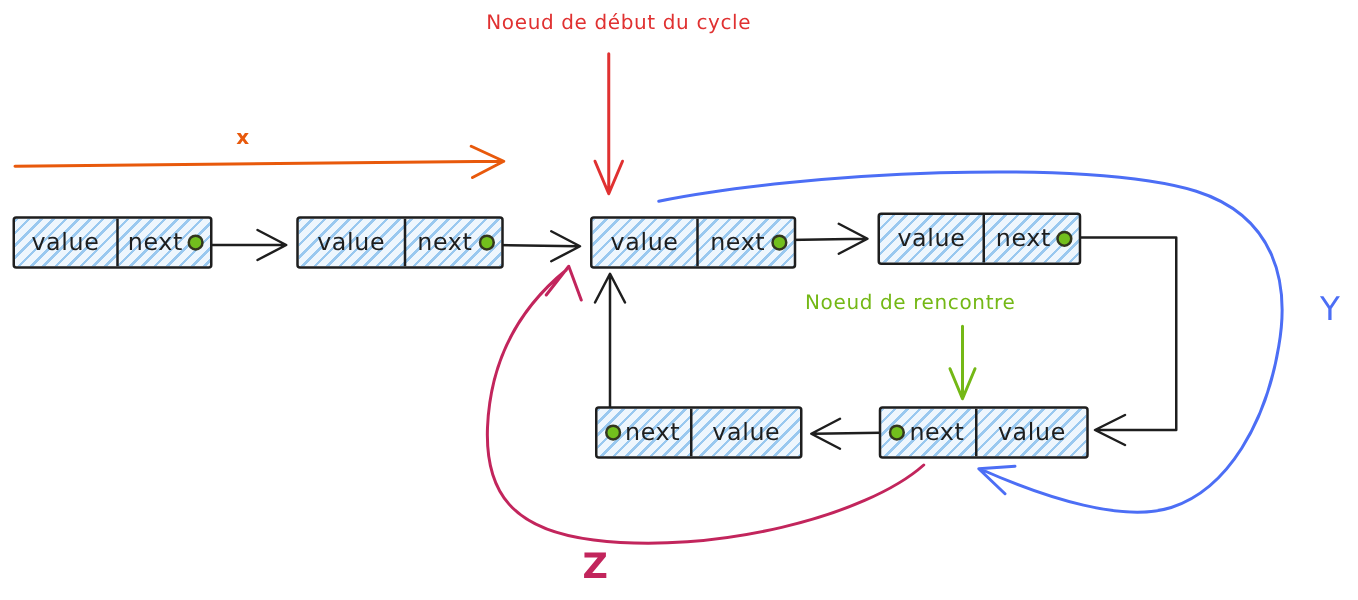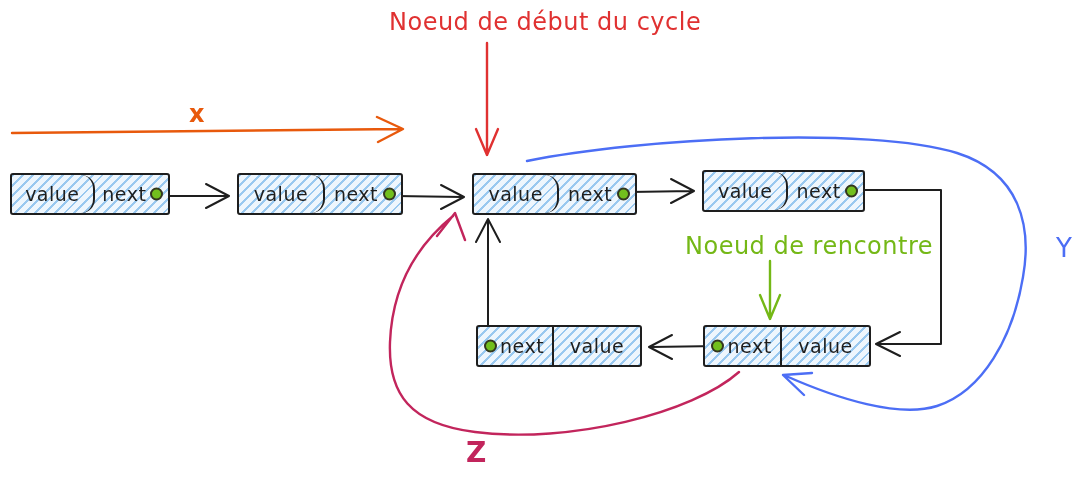--- a/index.html
+++ b/index.html
@@ -26,40 +26,40 @@
   }
   .cell{
     position:relative;
     display:flex;align-items:center;justify-content:center;
     font-size:19px;
     letter-spacing:.5px;
     color:#1e1e1e;
     box-sizing:border-box;
   }
   .cell.first{border-right:2.2px solid #1e1e1e;}
-  .cell.w-val{flex:0 0 53%;border-radius:14px;}
+  .cell.w-val{flex:0 0 53%;}
   .cell.w-next{flex:1;justify-content:center;}
   .dot{
     position:absolute;
     top:50%;
     width:9px;height:9px;
     border-radius:50%;
     background:#72bf1d;
     border:2.4px solid #33361f;
     transform:translateY(-50%);
   }
   .dot.r{right:5px;}
   .dot.l{left:6px;}
   .node .txt-shift-l{padding-right:14px;}
   .node .txt-shift-r{padding-left:14px;}
   
   .lbl{
     position:absolute;
     white-space:nowrap;
-    font-size:24px;
+    font-size:16px;
     letter-spacing:.5px;
   }
   .lbl.red{color:#e03131;}
   .lbl.orange{color:#e8590c;font-weight:bold;}
   .lbl.green{color:#74b816;}
   .lbl.blue{color:#4c6ef5;font-size:26px;}
   .lbl.crimson{color:#c2255c;font-size:28px;font-weight:bold;}
   
   #wires{
     position:absolute;left:0;top:0;width:1086px;height:480px;
@@ -161,17 +161,17 @@
         <span class="dot l"></span>
         <span class="txt-shift-r">next</span>
       </div>
     <div class="cell w-val">
         <span>value</span>
       </div>
   </div>
 
   <div class="lbl red" style="left:389px;top:8px;">Noeud de début du cycle</div>
   <div class="lbl orange" style="left:189px;top:100px;">x</div>
-  <div class="lbl green" style="left:685px;top:232px;">Noeud de rencontre</div>
+  <div class="lbl green" style="left:644px;top:232px;">Noeud de rencontre</div>
   <div class="lbl blue" style="left:1056px;top:233px;">Y</div>
   <div class="lbl crimson" style="left:466px;top:436px;">Z</div>
 
 </div>
 
 </body></html>

